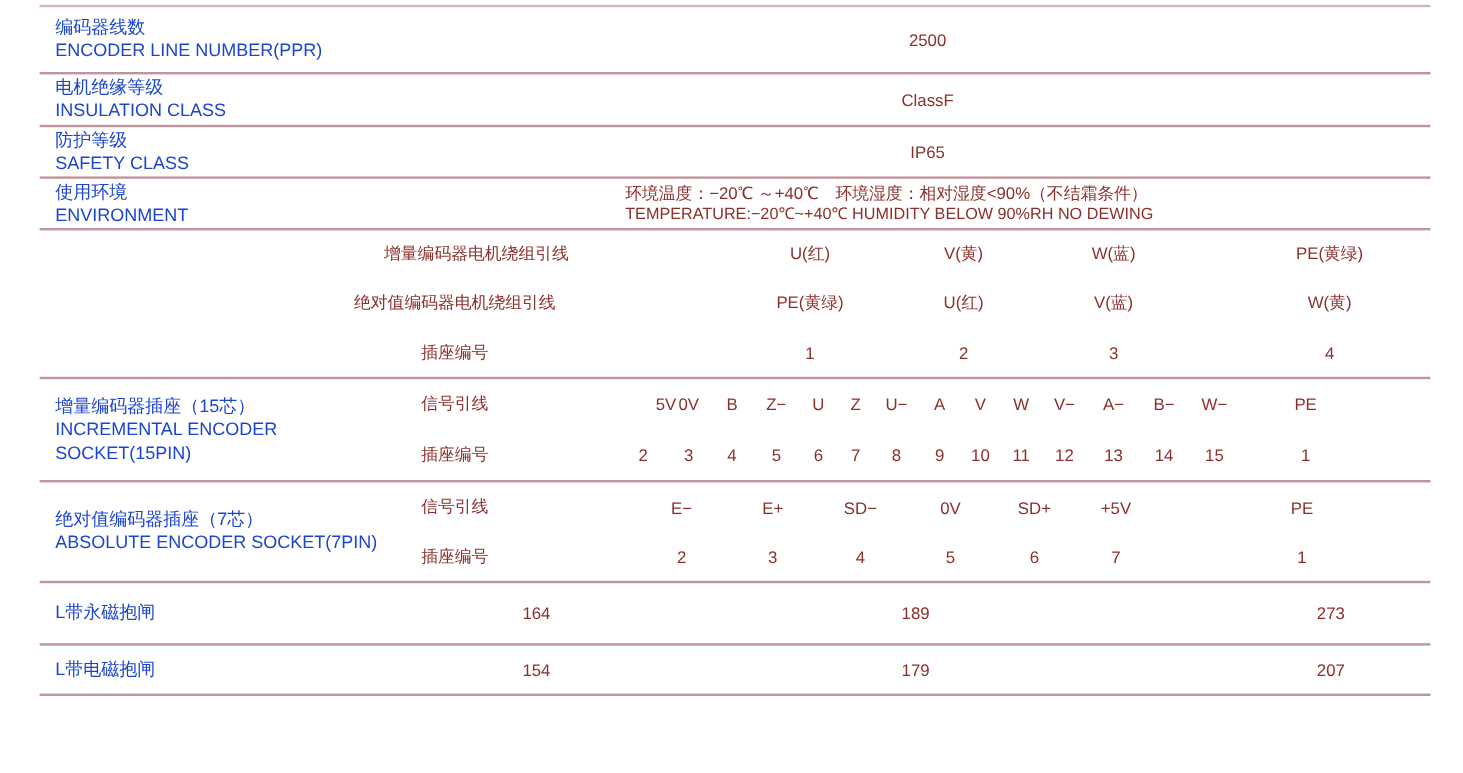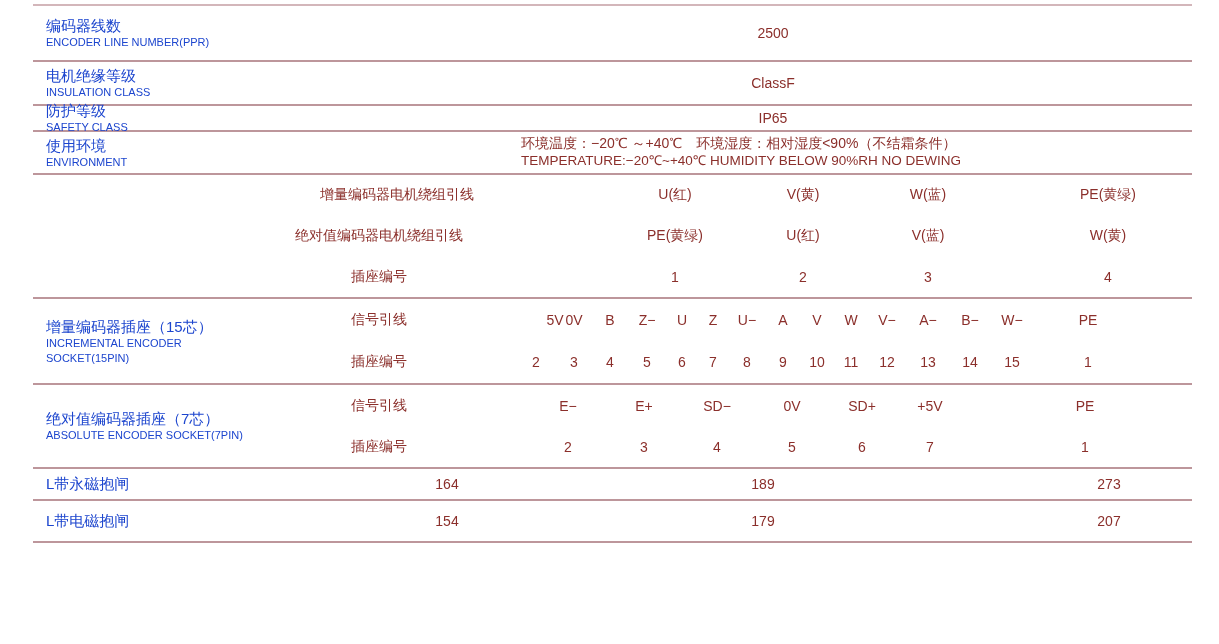--- a/index.html
+++ b/index.html
@@ -4,21 +4,21 @@
 <style>
   html,body{margin:0;padding:0;background:#ffffff;}
   body{width:1219px;height:644px;position:relative;overflow:hidden;
        font-family:"Liberation Sans", sans-serif;}
   .spec-table{position:absolute;left:33px;top:4px;width:1159px;
        border-top:2px solid #d3b6ba;}
   .row{position:relative;box-sizing:border-box;border-bottom:2px solid #bd969b;}
   .label{position:absolute;left:13px;top:50%;transform:translateY(-50%);
        line-height:1.15;white-space:nowrap;}
   .zh{color:#1c45ce;font-size:15px;}
-  .en{color:#1c45ce;font-size:11px;margin-top:2px;}
+  .en{color:#1c45ce;font-size:15px;margin-top:2px;}
   .v{position:absolute;top:50%;transform:translate(-50%,-50%);
        color:#8b2f2b;font-size:14px;white-space:nowrap;}
   .subwrap{position:absolute;left:0;top:0;right:0;bottom:0;
        display:flex;flex-direction:column;}
   .sr{position:relative;flex:1;}
   .envblock{position:absolute;left:488px;top:50%;transform:translateY(-50%);
        color:#8b2f2b;line-height:1.35;white-space:nowrap;}
   .envblock .l1{font-size:14px;}
   .envblock .l2{font-size:13.5px;}
 </style>
@@ -36,21 +36,21 @@
   </div>
 
   <div class="row" style="height:44px">
     <div class="label">
       <div class="zh">电机绝缘等级</div>
       <div class="en">INSULATION CLASS</div>
     </div>
     <span class="v" style="left:740px">ClassF</span>
   </div>
 
-  <div class="row" style="height:26px">
+  <div class="row" style="height:43px">
     <div class="label">
       <div class="zh">防护等级</div>
       <div class="en">SAFETY CLASS</div>
     </div>
     <span class="v" style="left:740px">IP65</span>
   </div>
 
   <div class="row" style="height:43px">
     <div class="label">
       <div class="zh">使用环境</div>
@@ -157,21 +157,21 @@
         <span class="v" style="left:684px">4</span>
         <span class="v" style="left:759px">5</span>
         <span class="v" style="left:829px">6</span>
         <span class="v" style="left:897px">7</span>
         <span class="v" style="left:1052px">1</span>
       </div>
     </div>
   </div>
 
 
-  <div class="row" style="height:32px">
+  <div class="row" style="height:52px">
     <div class="label">
       <div class="zh">L带永磁抱闸</div>
     </div>
     <span class="v" style="left:414px">164</span>
     <span class="v" style="left:730px">189</span>
     <span class="v" style="left:1076px">273</span>
   </div>
 
   <div class="row" style="height:42px">
     <div class="label">

